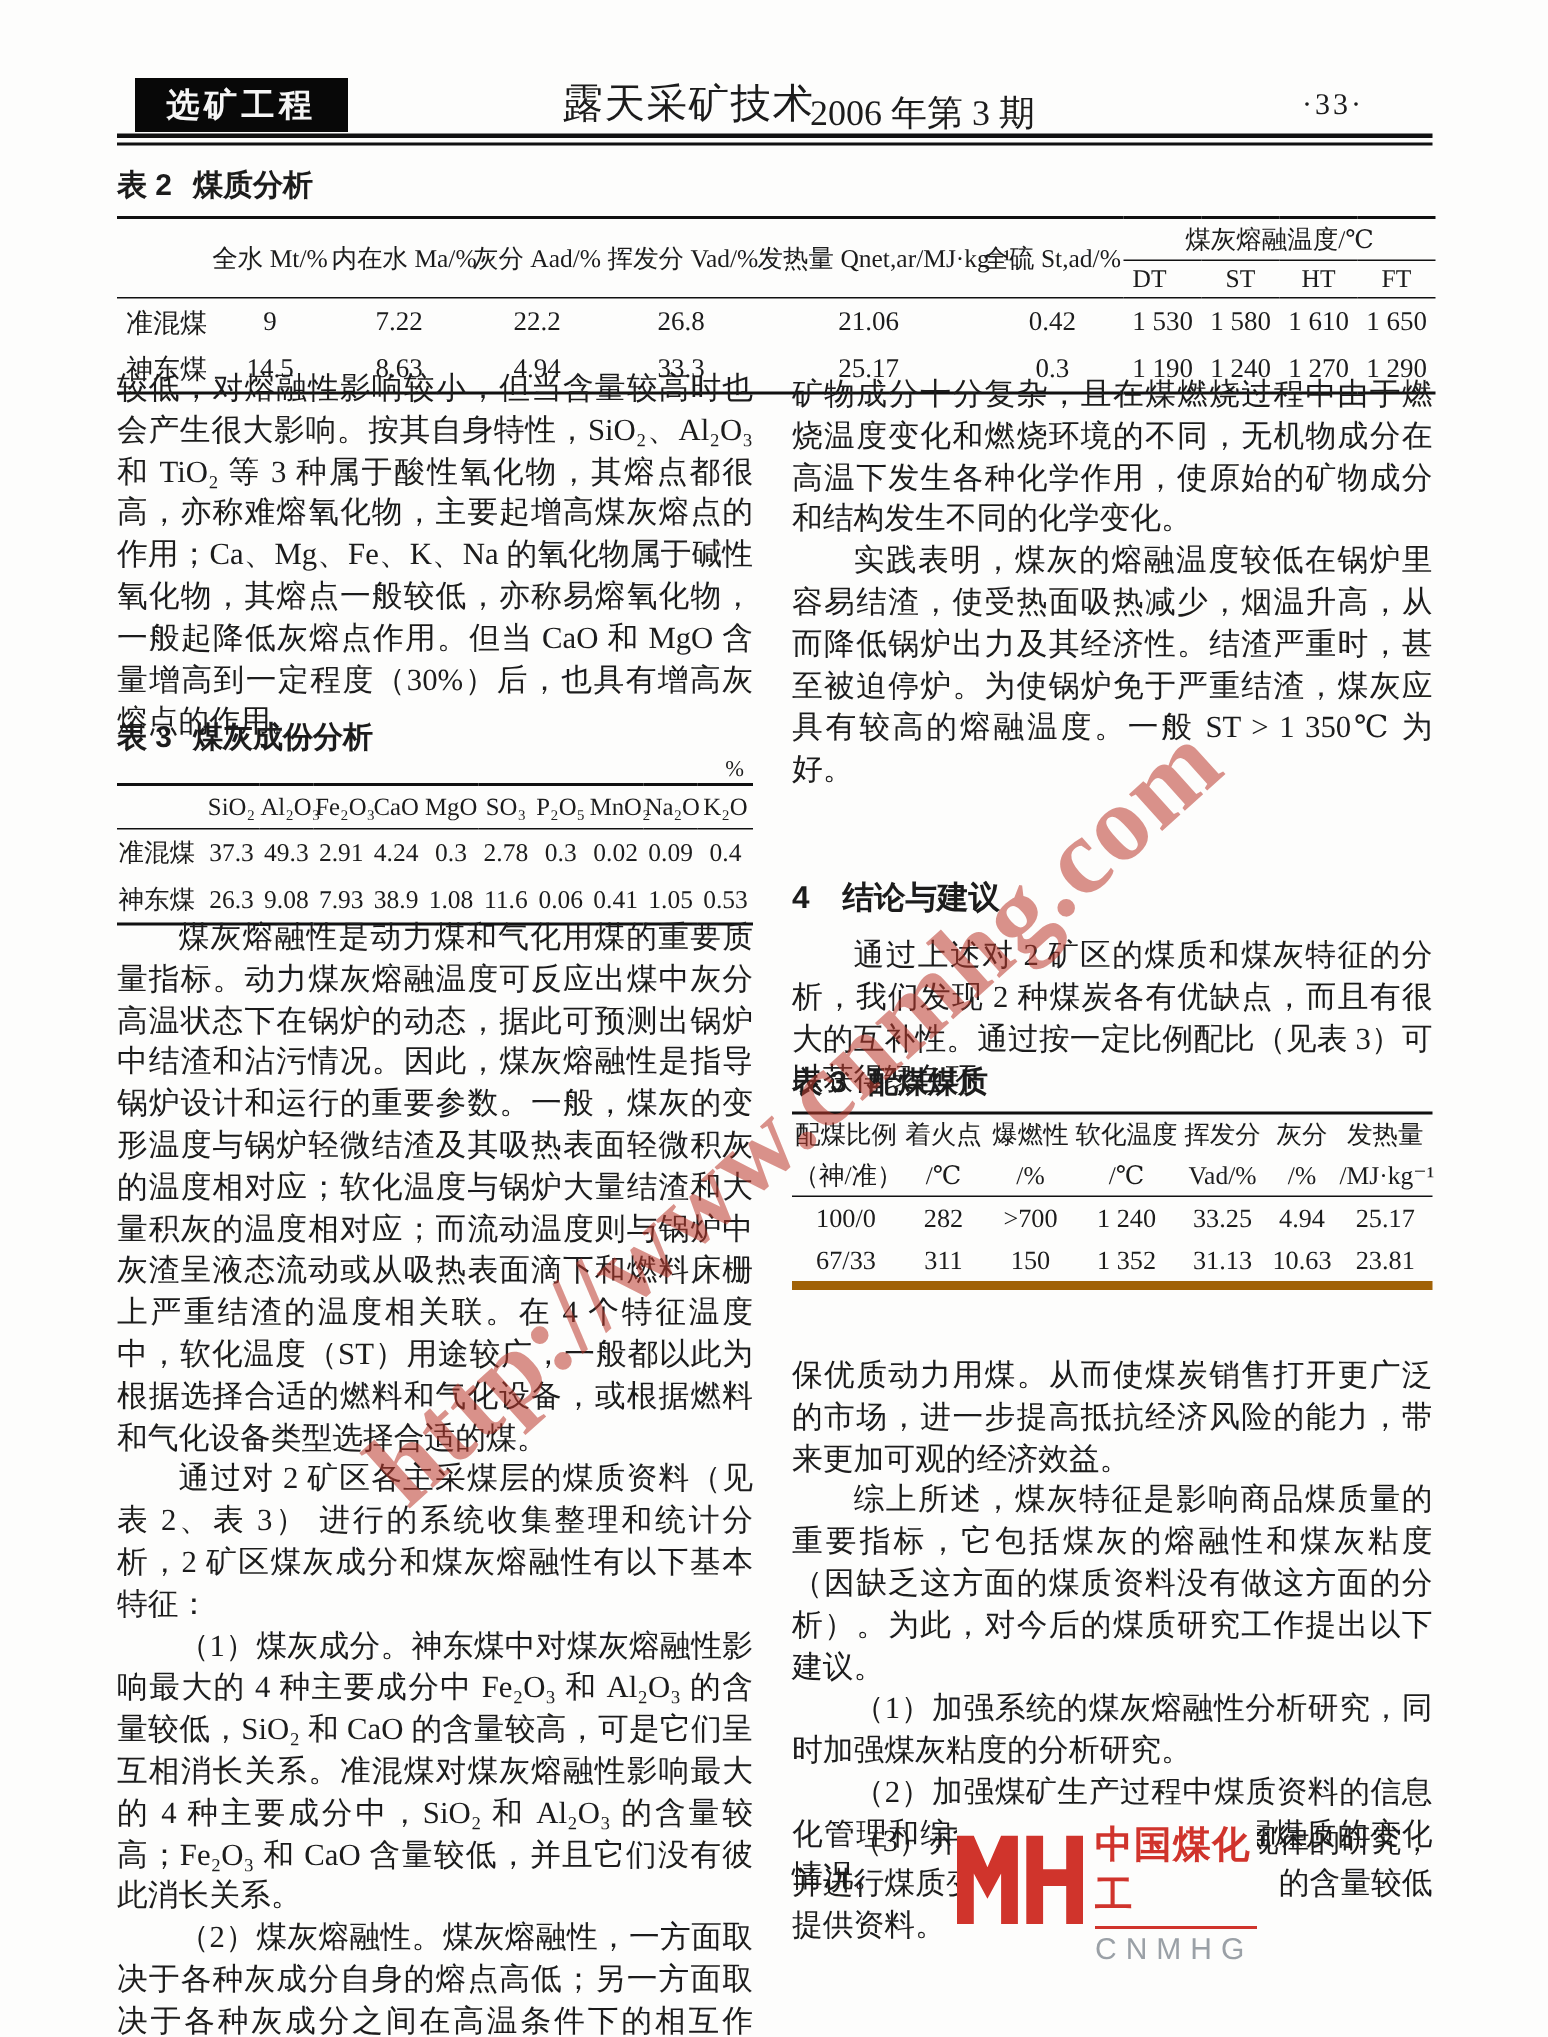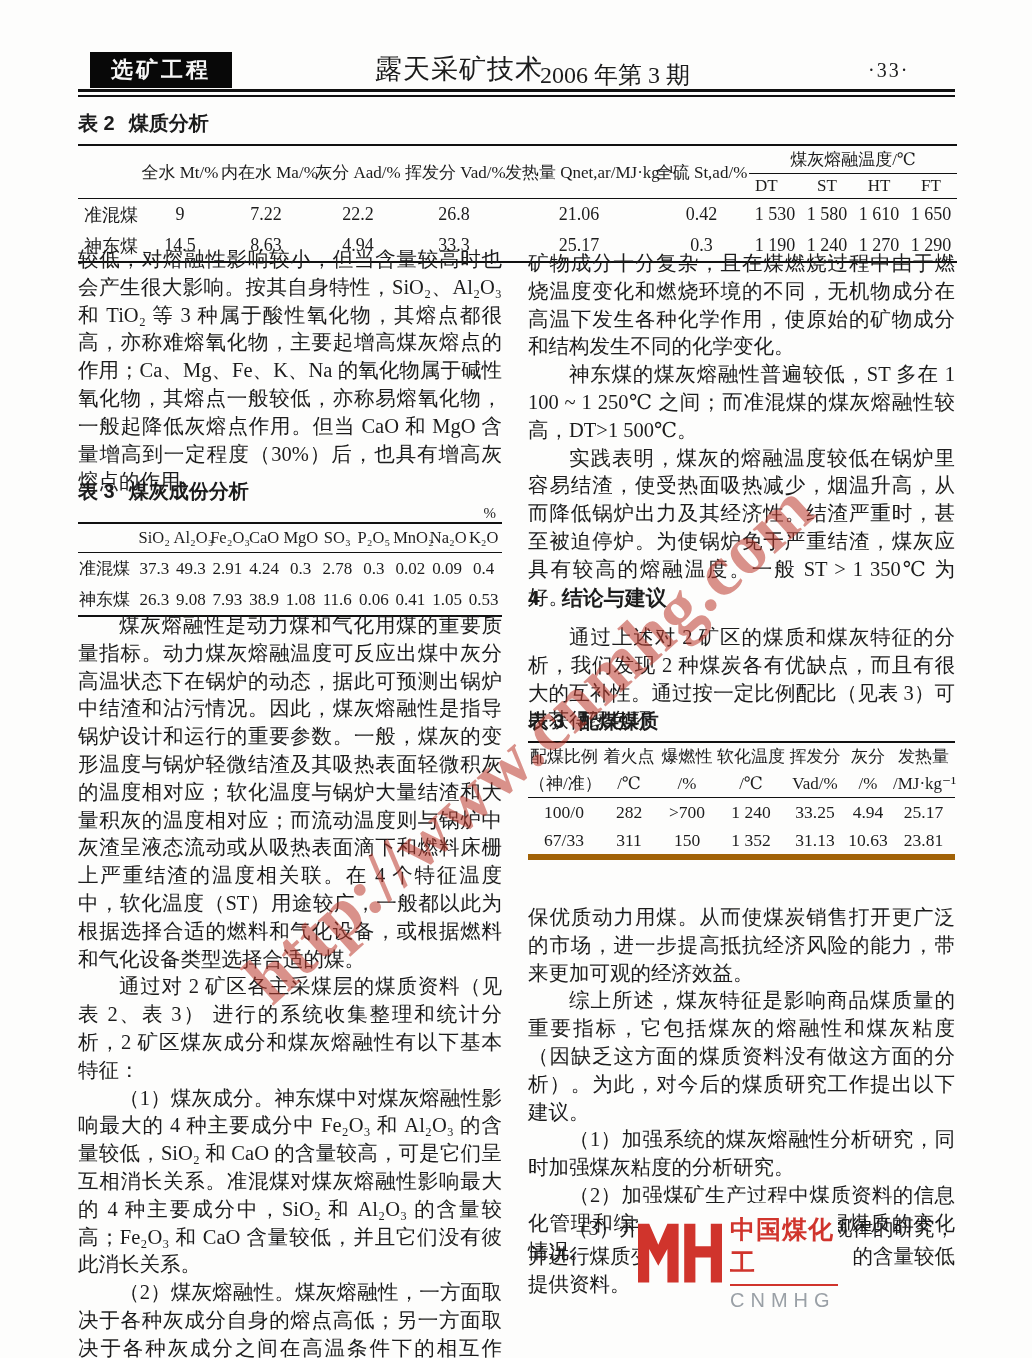--- a/index.html
+++ b/index.html
@@ -216,21 +216,20 @@
 
   <div class="abs textcol" style="left:78px;top:612px;">
       <p>煤灰熔融性是动力煤和气化用煤的重要质量指标。动力煤灰熔融温度可反应出煤中灰分高温状态下在锅炉的动态，据此可预测出锅炉中结渣和沾污情况。因此，煤灰熔融性是指导锅炉设计和运行的重要参数。一般，煤灰的变形温度与锅炉轻微结渣及其吸热表面轻微积灰的温度相对应；软化温度与锅炉大量结渣和大量积灰的温度相对应；而流动温度则与锅炉中灰渣呈液态流动或从吸热表面滴下和燃料床栅上严重结渣的温度相关联。在 4 个特征温度中，软化温度（ST）用途较广，一般都以此为根据选择合适的燃料和气化设备，或根据燃料和气化设备类型选择合适的煤。</p>
       <p>通过对 2 矿区各主采煤层的煤质资料（见表 2、表 3） 进行的系统收集整理和统计分析，2 矿区煤灰成分和煤灰熔融性有以下基本特征：</p>
       <p>（1）煤灰成分。神东煤中对煤灰熔融性影响最大的 4 种主要成分中 Fe₂O₃ 和 Al₂O₃ 的含量较低，SiO₂ 和 CaO 的含量较高，可是它们呈互相消长关系。准混煤对煤灰熔融性影响最大的 4 种主要成分中，SiO₂ 和 Al₂O₃ 的含量较高；Fe₂O₃ 和 CaO 含量较低，并且它们没有彼此消长关系。</p>
       <p>（2）煤灰熔融性。煤灰熔融性，一方面取决于各种灰成分自身的熔点高低；另一方面取决于各种灰成分之间在高温条件下的相互作用。某种程度上，各种成分的配比对灰熔融性的影响更重要。由于煤中</p>
     </div>
 
   <div class="abs textcol" id="right-top" style="left:528px;top:250px;">
       <p class="noindent">矿物成分十分复杂，且在煤燃烧过程中由于燃烧温度变化和燃烧环境的不同，无机物成分在高温下发生各种化学作用，使原始的矿物成分和结构发生不同的化学变化。</p>
-      <p>神东煤的煤灰熔融性普遍较低，ST 多在 1 100 ~ 1 250℃ 之间；而准混煤的煤灰熔融性较高，DT&gt;1 500℃。</p>
       <p>实践表明，煤灰的熔融温度较低在锅炉里容易结渣，使受热面吸热减少，烟温升高，从而降低锅炉出力及其经济性。结渣严重时，甚至被迫停炉。为使锅炉免于严重结渣，煤灰应具有较高的熔融温度。一般 ST &gt; 1 350℃ 为好。</p>
     </div>
 
   <div class="abs" id="section-heading">
     <span class="num">4</span><span>结论与建议</span>
   </div>
 
   <div class="abs textcol" id="right-mid" style="left:528px;top:624px;">
       <p>通过上述对 2 矿区的煤质和煤灰特征的分析，我们发现 2 种煤炭各有优缺点，而且有很大的互补性。通过按一定比例配比（见表 3）可以获得绿色环</p>
     </div>

